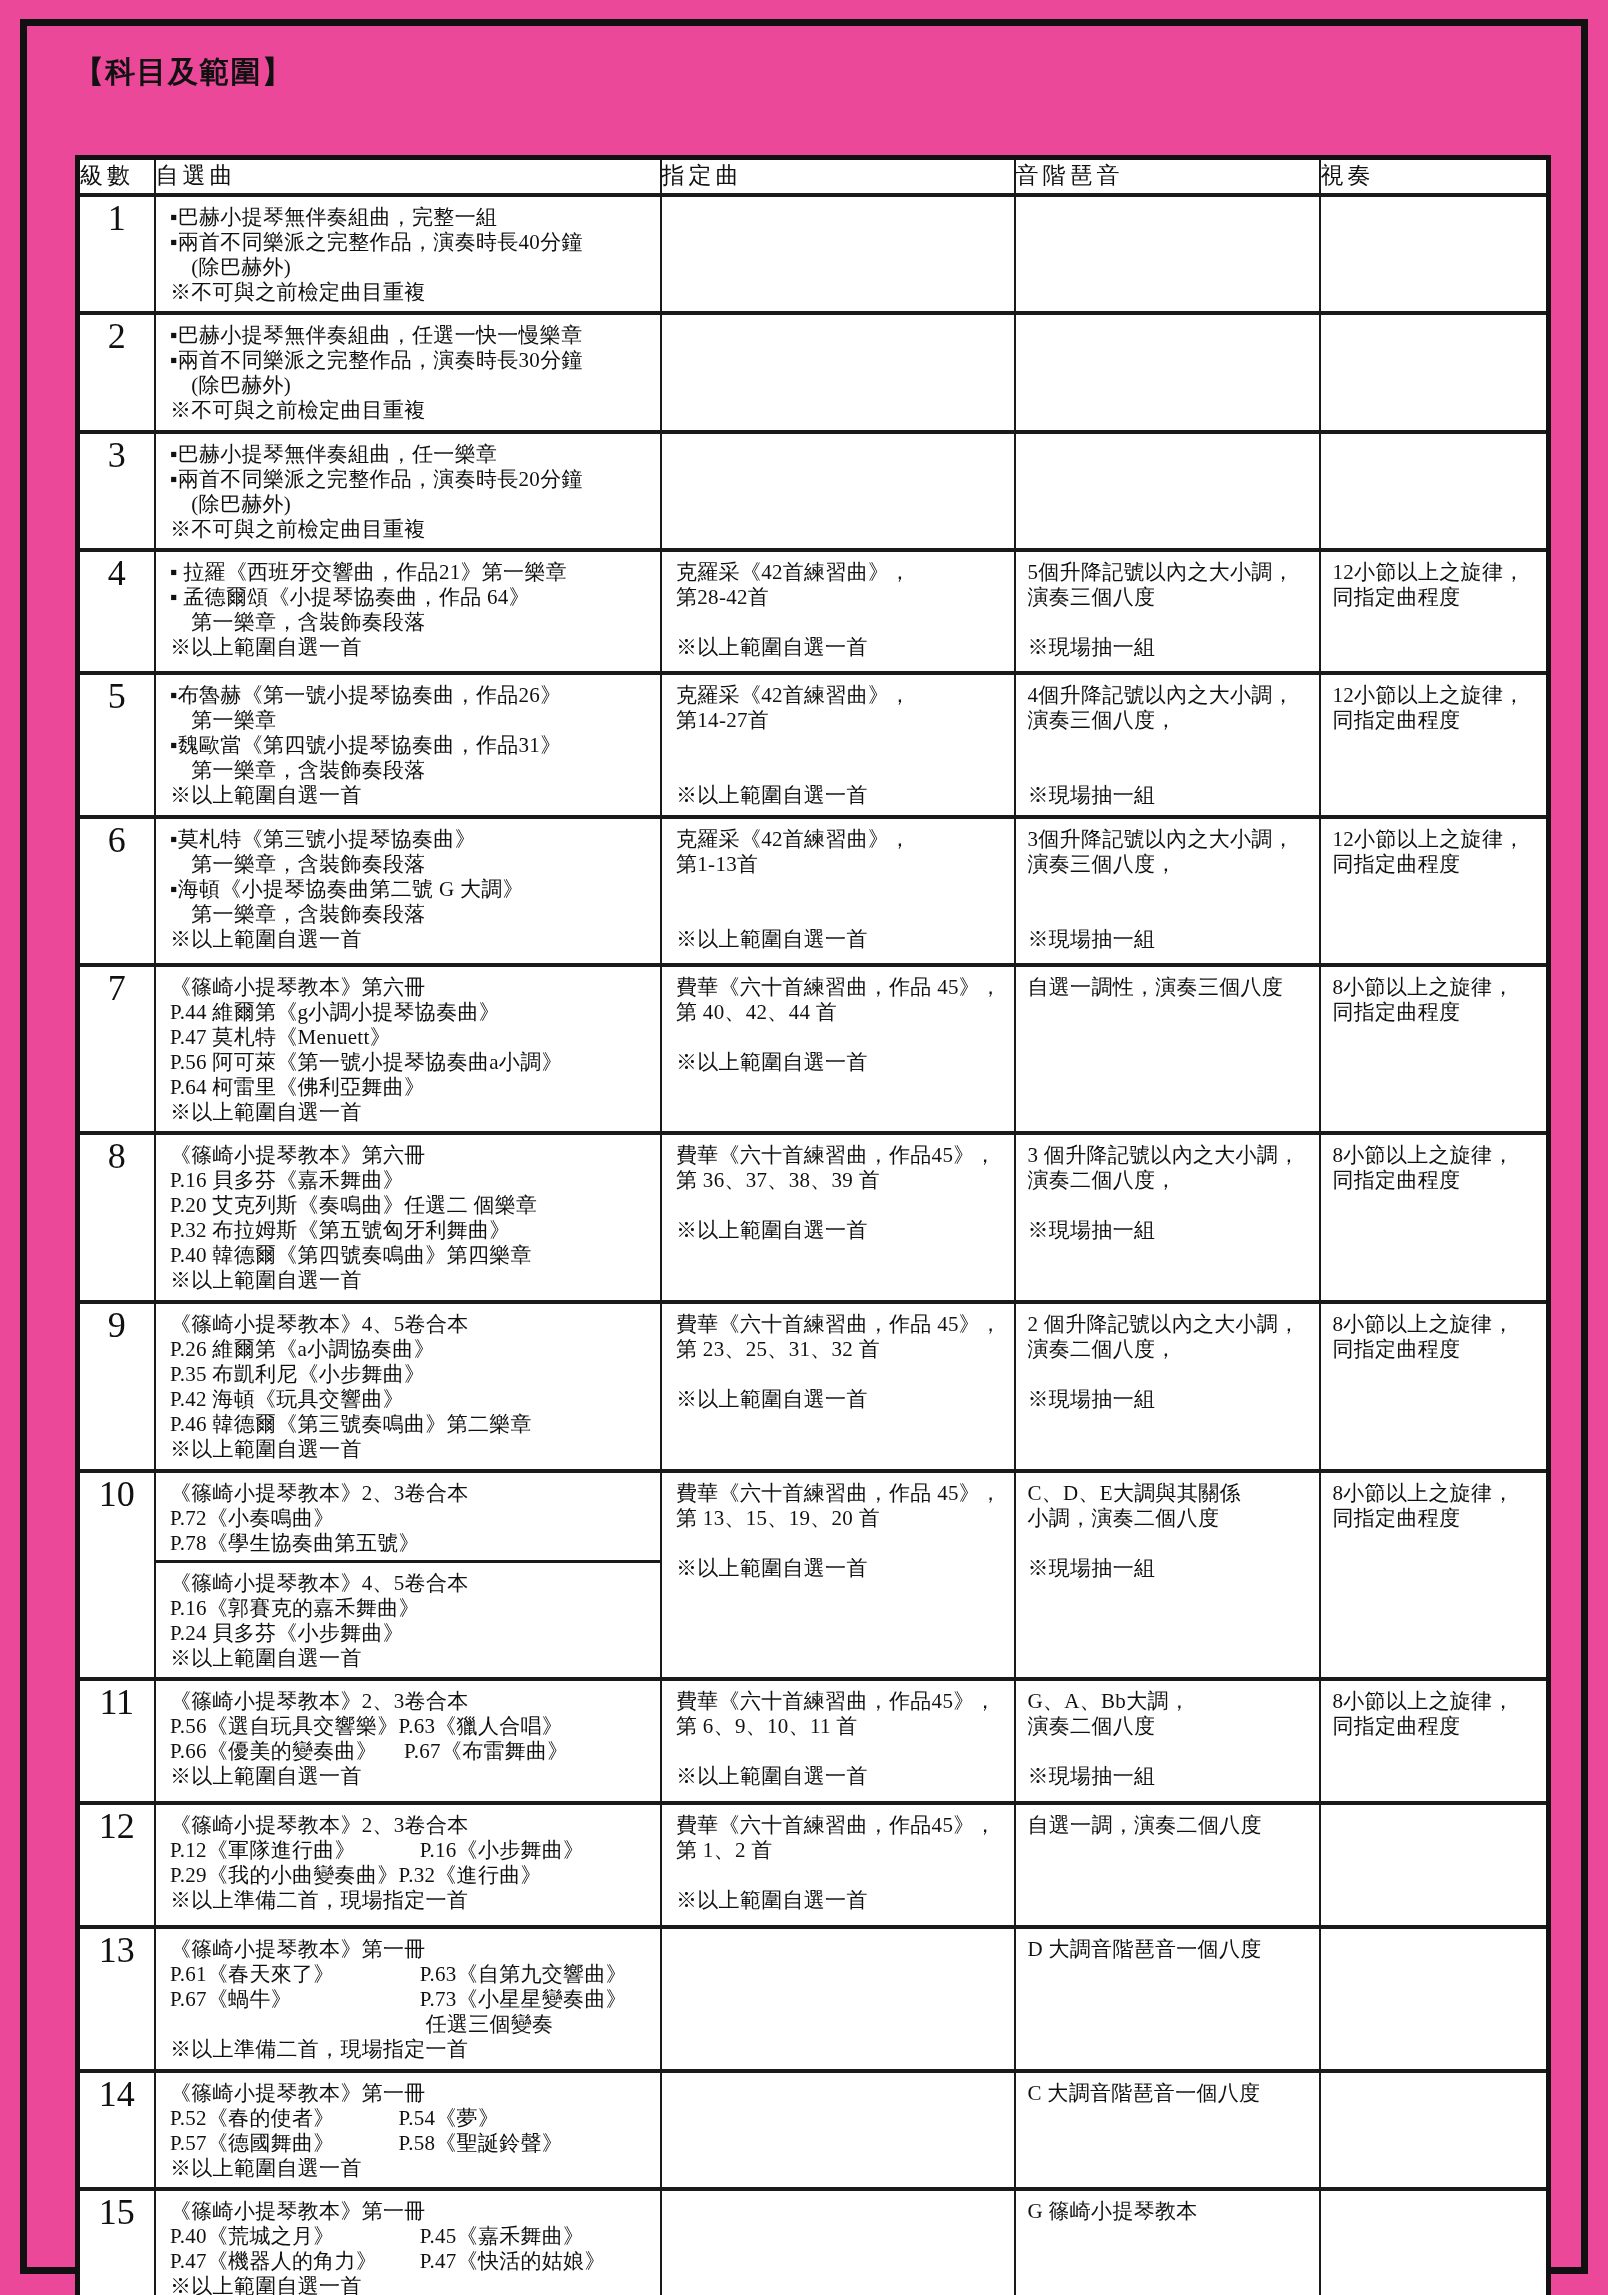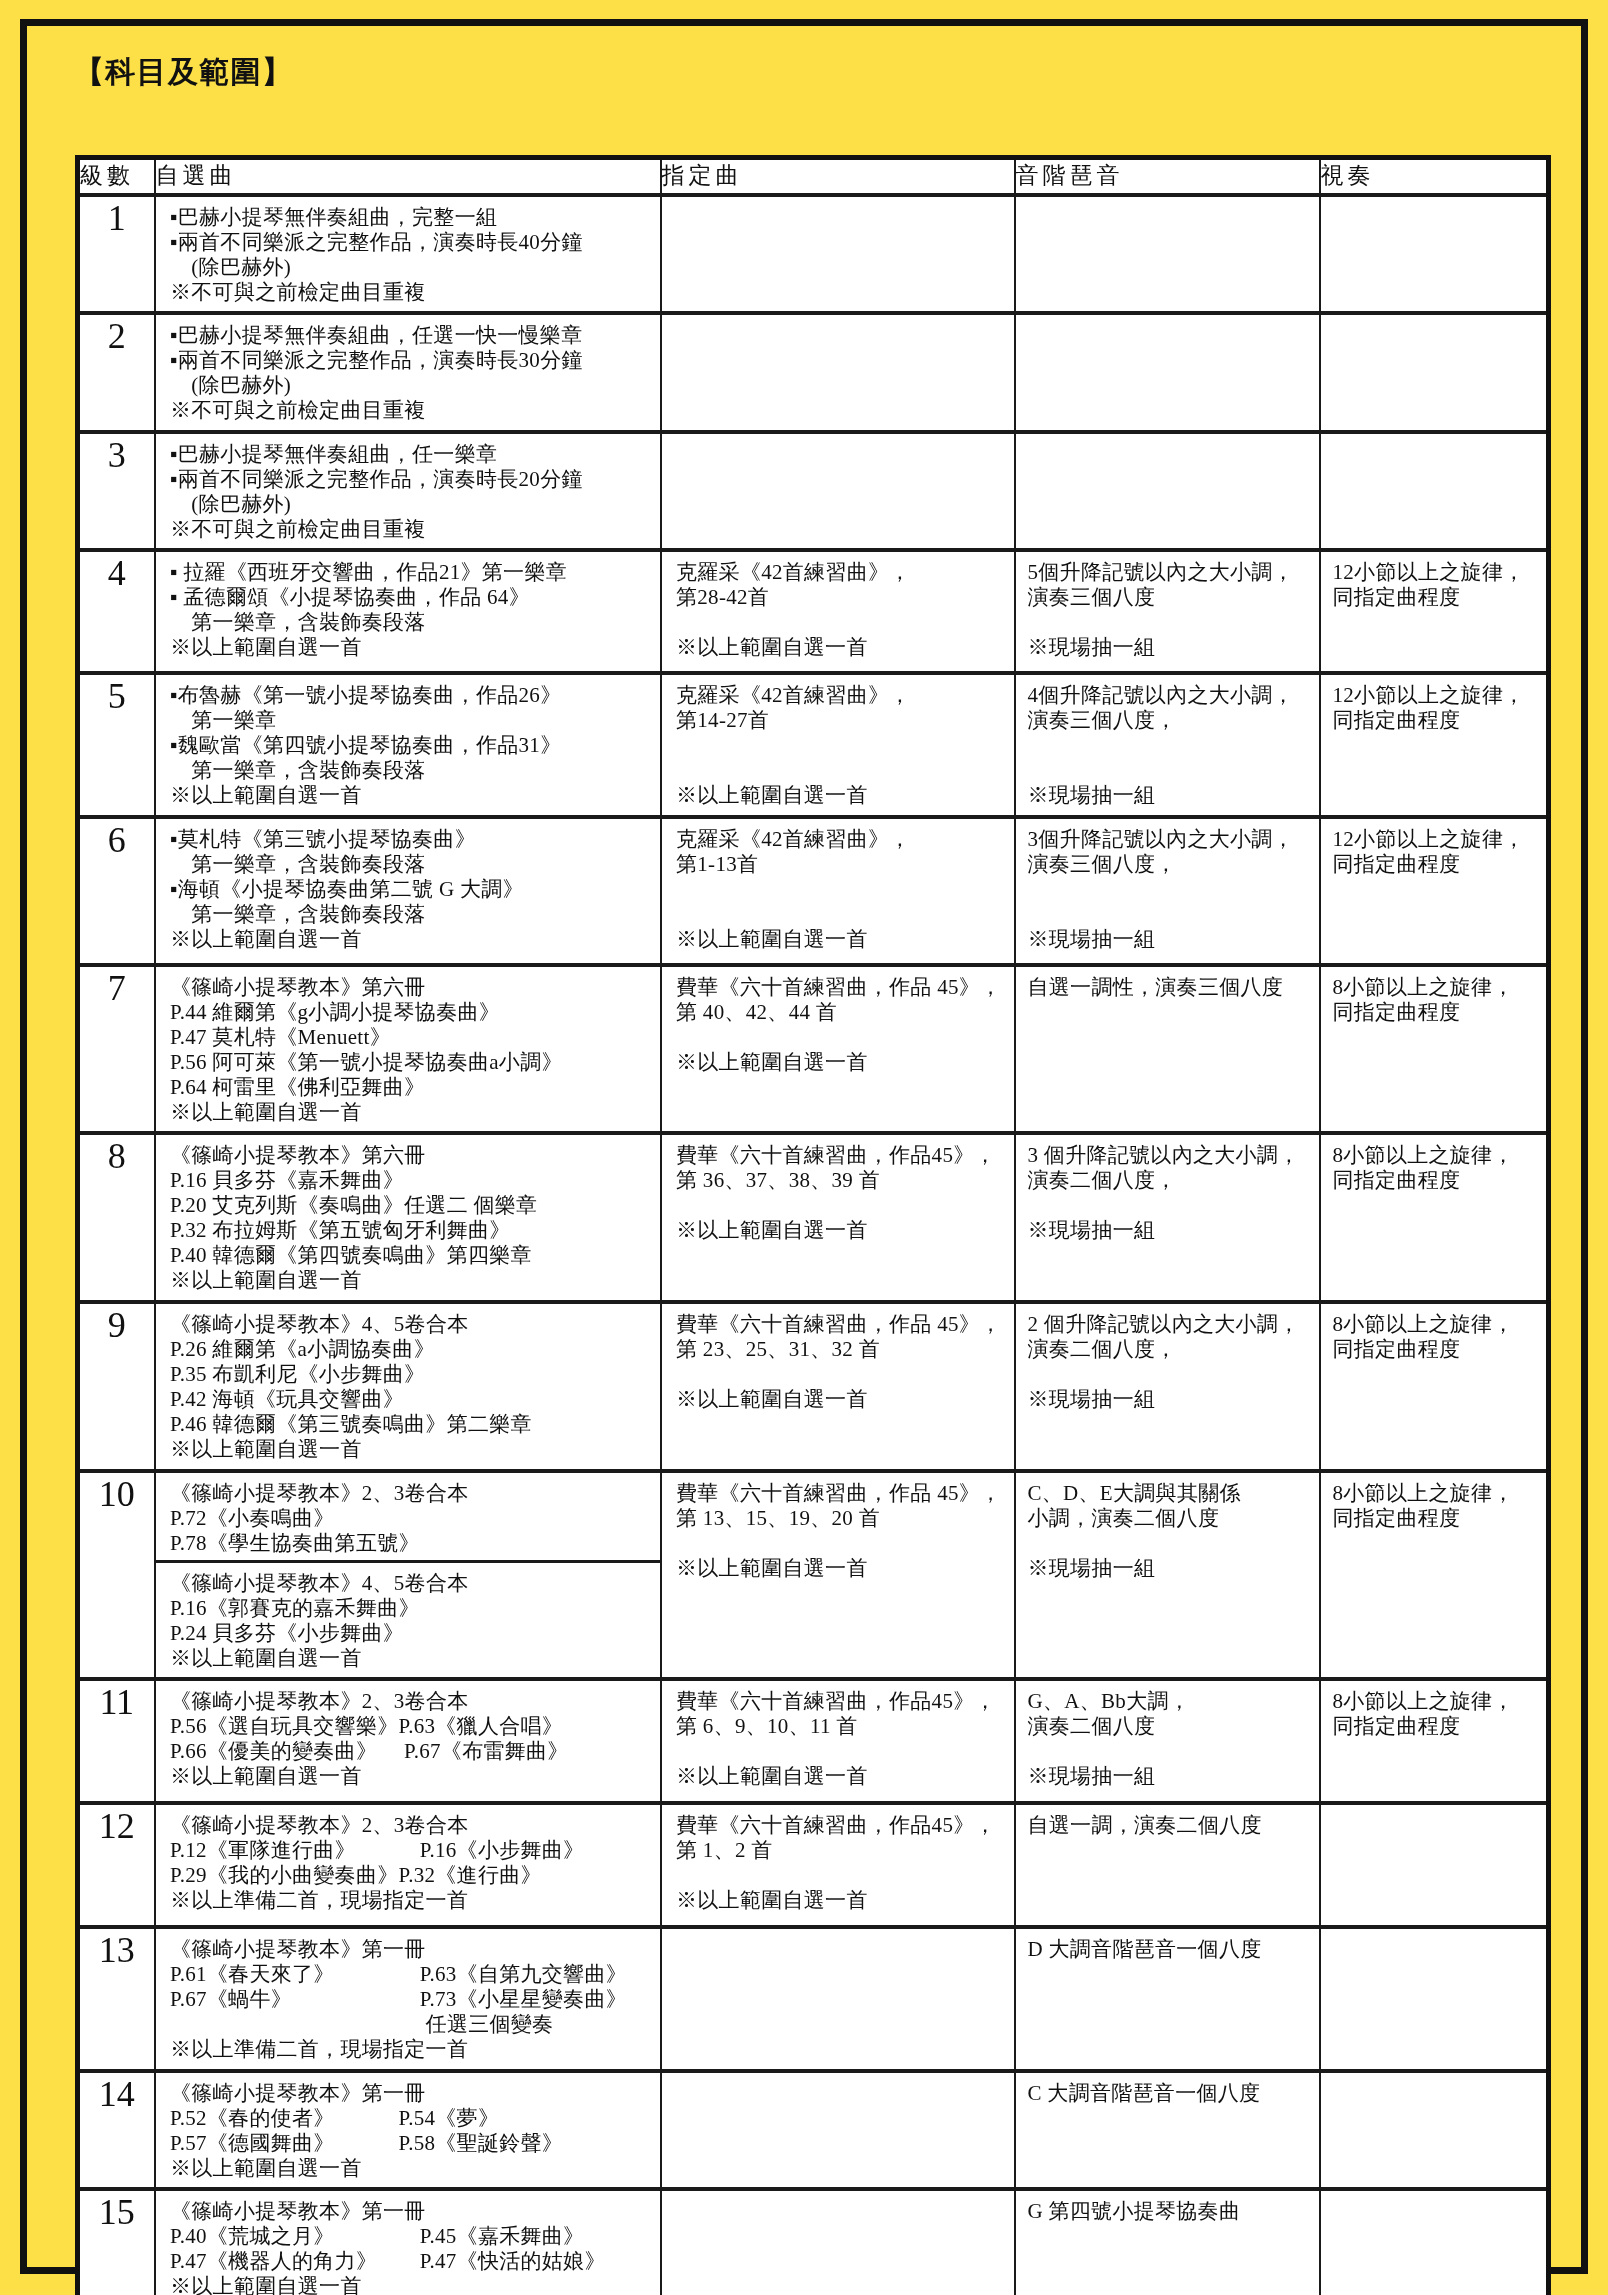--- a/index.html
+++ b/index.html
@@ -3,21 +3,21 @@
 <meta charset="utf-8">
 <style>
   * { margin: 0; padding: 0; box-sizing: border-box; }
   html, body { background: #e8e8e8; }
   body { font-family: "Liberation Serif", "DejaVu Serif", serif; }
 
   .page {
     position: relative;
     width: 1609px;
     height: 2295px;
-    background: #fde047;
+    background: #ec4899;
     margin: 0 auto;
     overflow: hidden;
     color: #111111;
     padding-left: 36px;
   }
 
   .page-border {
     position: absolute;
     left: 20px; top: 18.5px;
     width: 1568px; height: 2255px;
@@ -462,21 +462,21 @@
         <td>
             <div class="cell-text">《篠崎小提琴教本》第一冊
 P.40《荒城之月》　　　　P.45《嘉禾舞曲》
 P.47《機器人的角力》　　P.47《快活的姑娘》
 ※以上範圍自選一首</div>
           </td>
         <td class="assigned">
             <div class="cell-text"></div>
           </td>
         <td class="scales">
-            <div class="cell-text">G 第四號小提琴協奏曲</div>
+            <div class="cell-text">G 篠崎小提琴教本</div>
           </td>
         <td class="sight">
             <div class="cell-text"></div>
           </td>
       </tr>
     </tbody>
   </table>
 </div>
 
 

